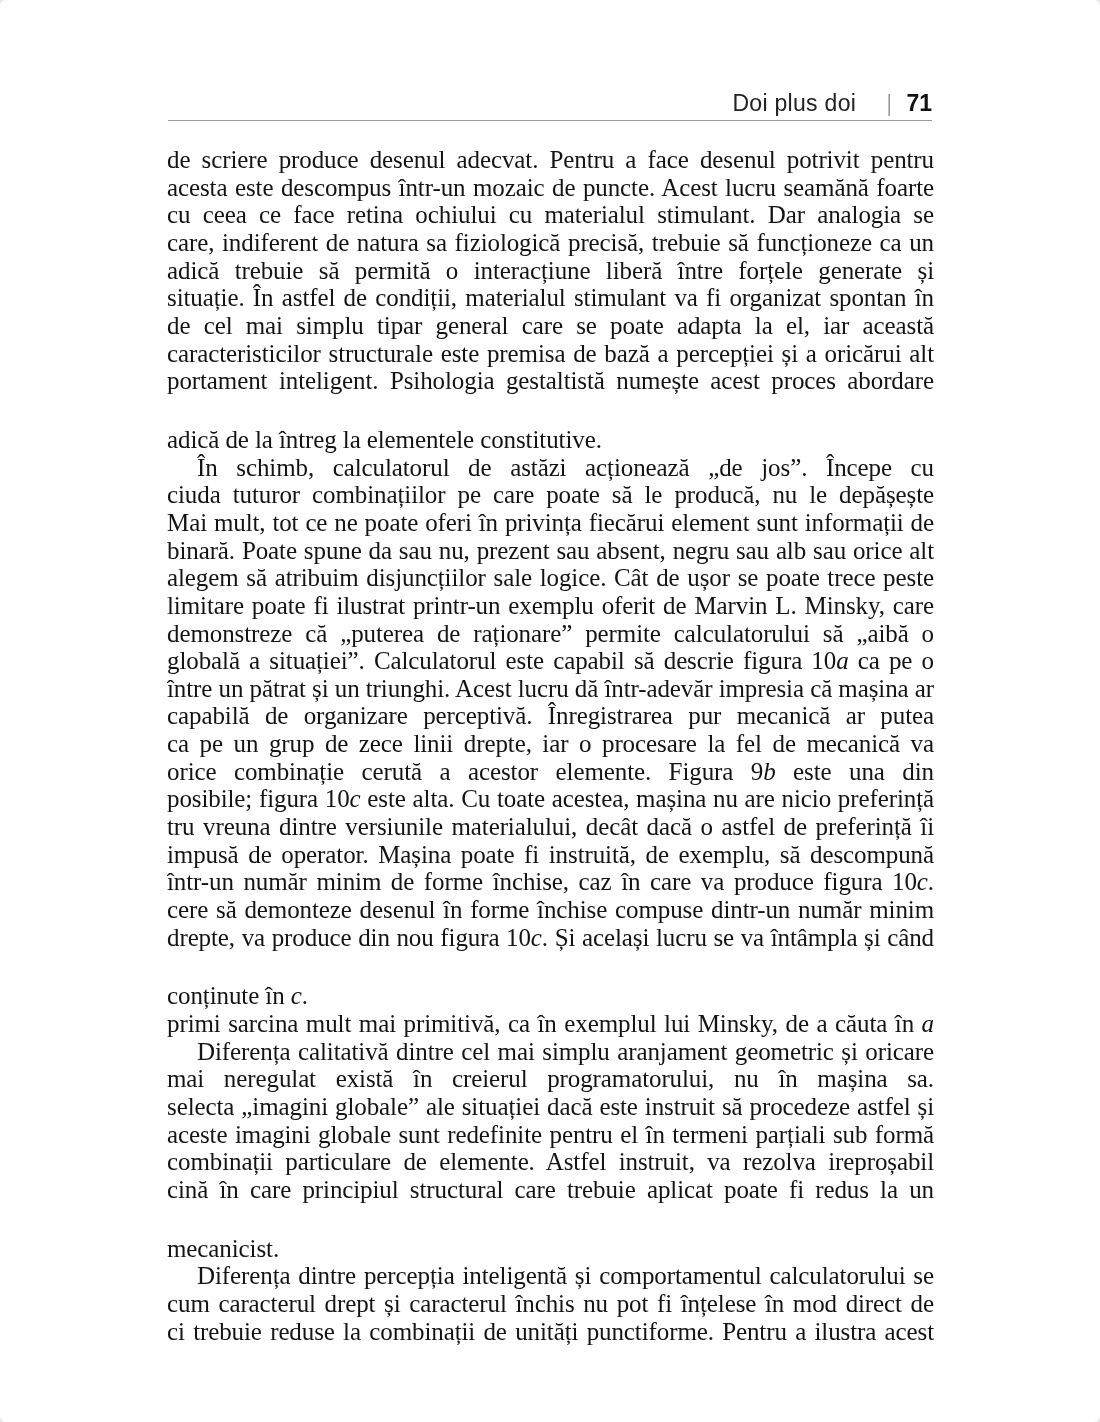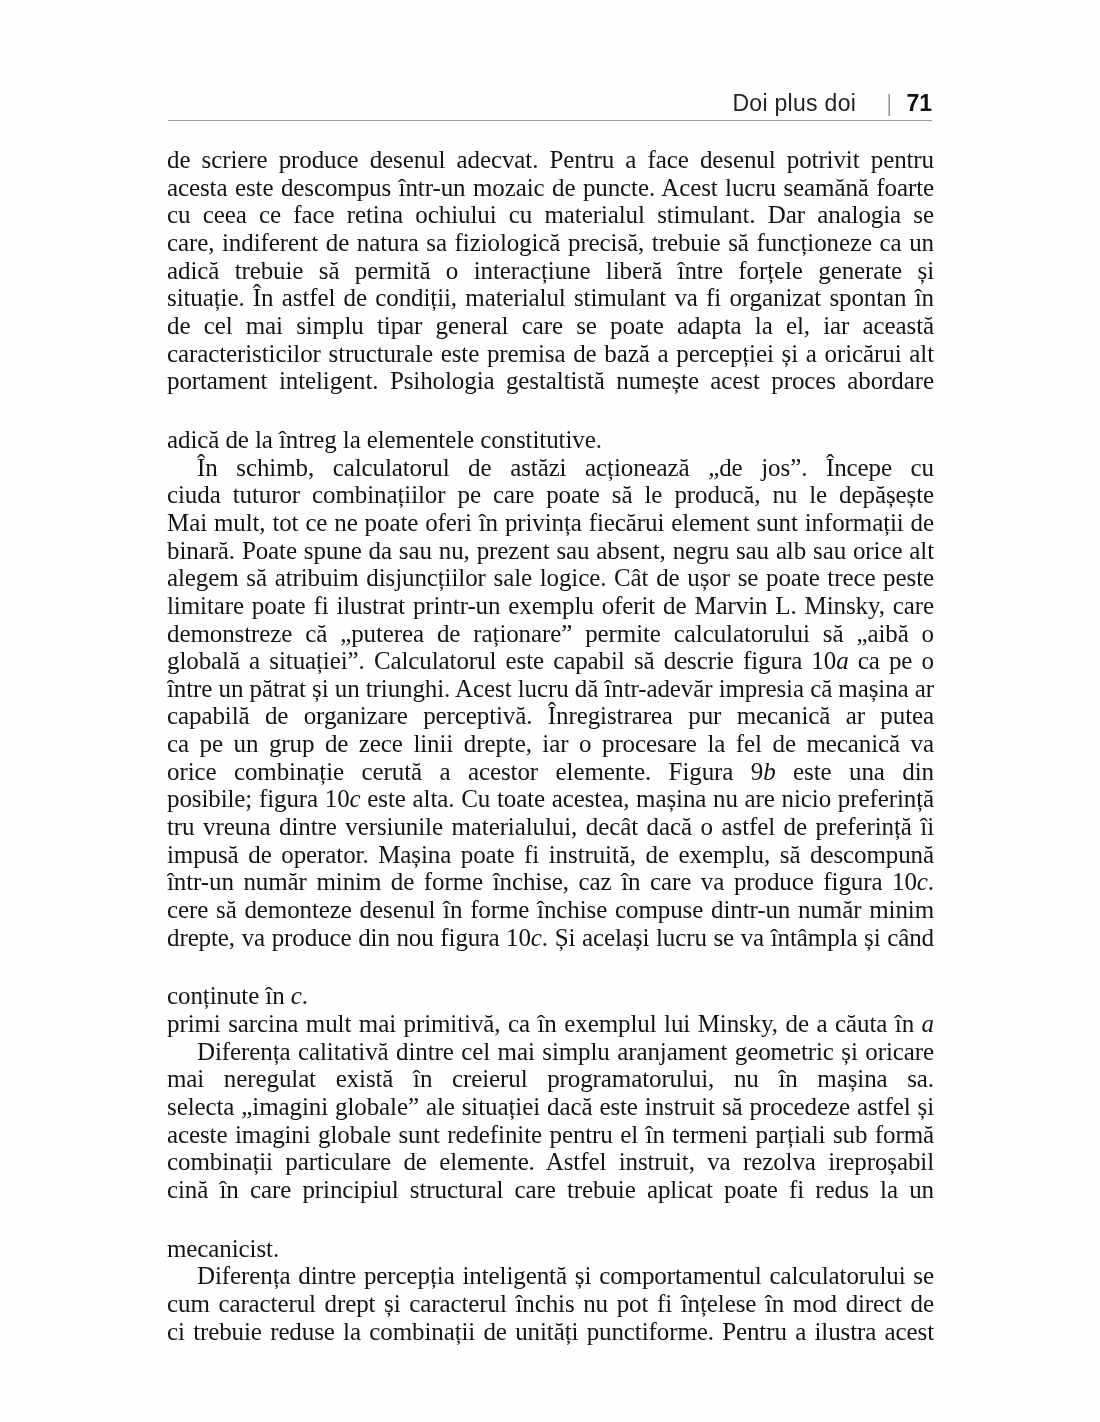--- a/index.html
+++ b/index.html
@@ -5,20 +5,21 @@
   * { margin: 0; padding: 0; box-sizing: border-box; }
   html, body { background: #e8e8e8; }
   .page {
     position: relative;
     width: 1100px;
     height: 1422px;
     background: #fefefe;
     font-family: "Liberation Serif", "DejaVu Serif", serif;
     color: #151515;
     overflow: hidden;
+    border-radius: 6px;
   }
   .running-head {
     position: absolute;
     left: 168px;
     top: 88px;
     width: 764px;
     height: 30px;
     display: flex;
     align-items: center;
     justify-content: flex-end;

